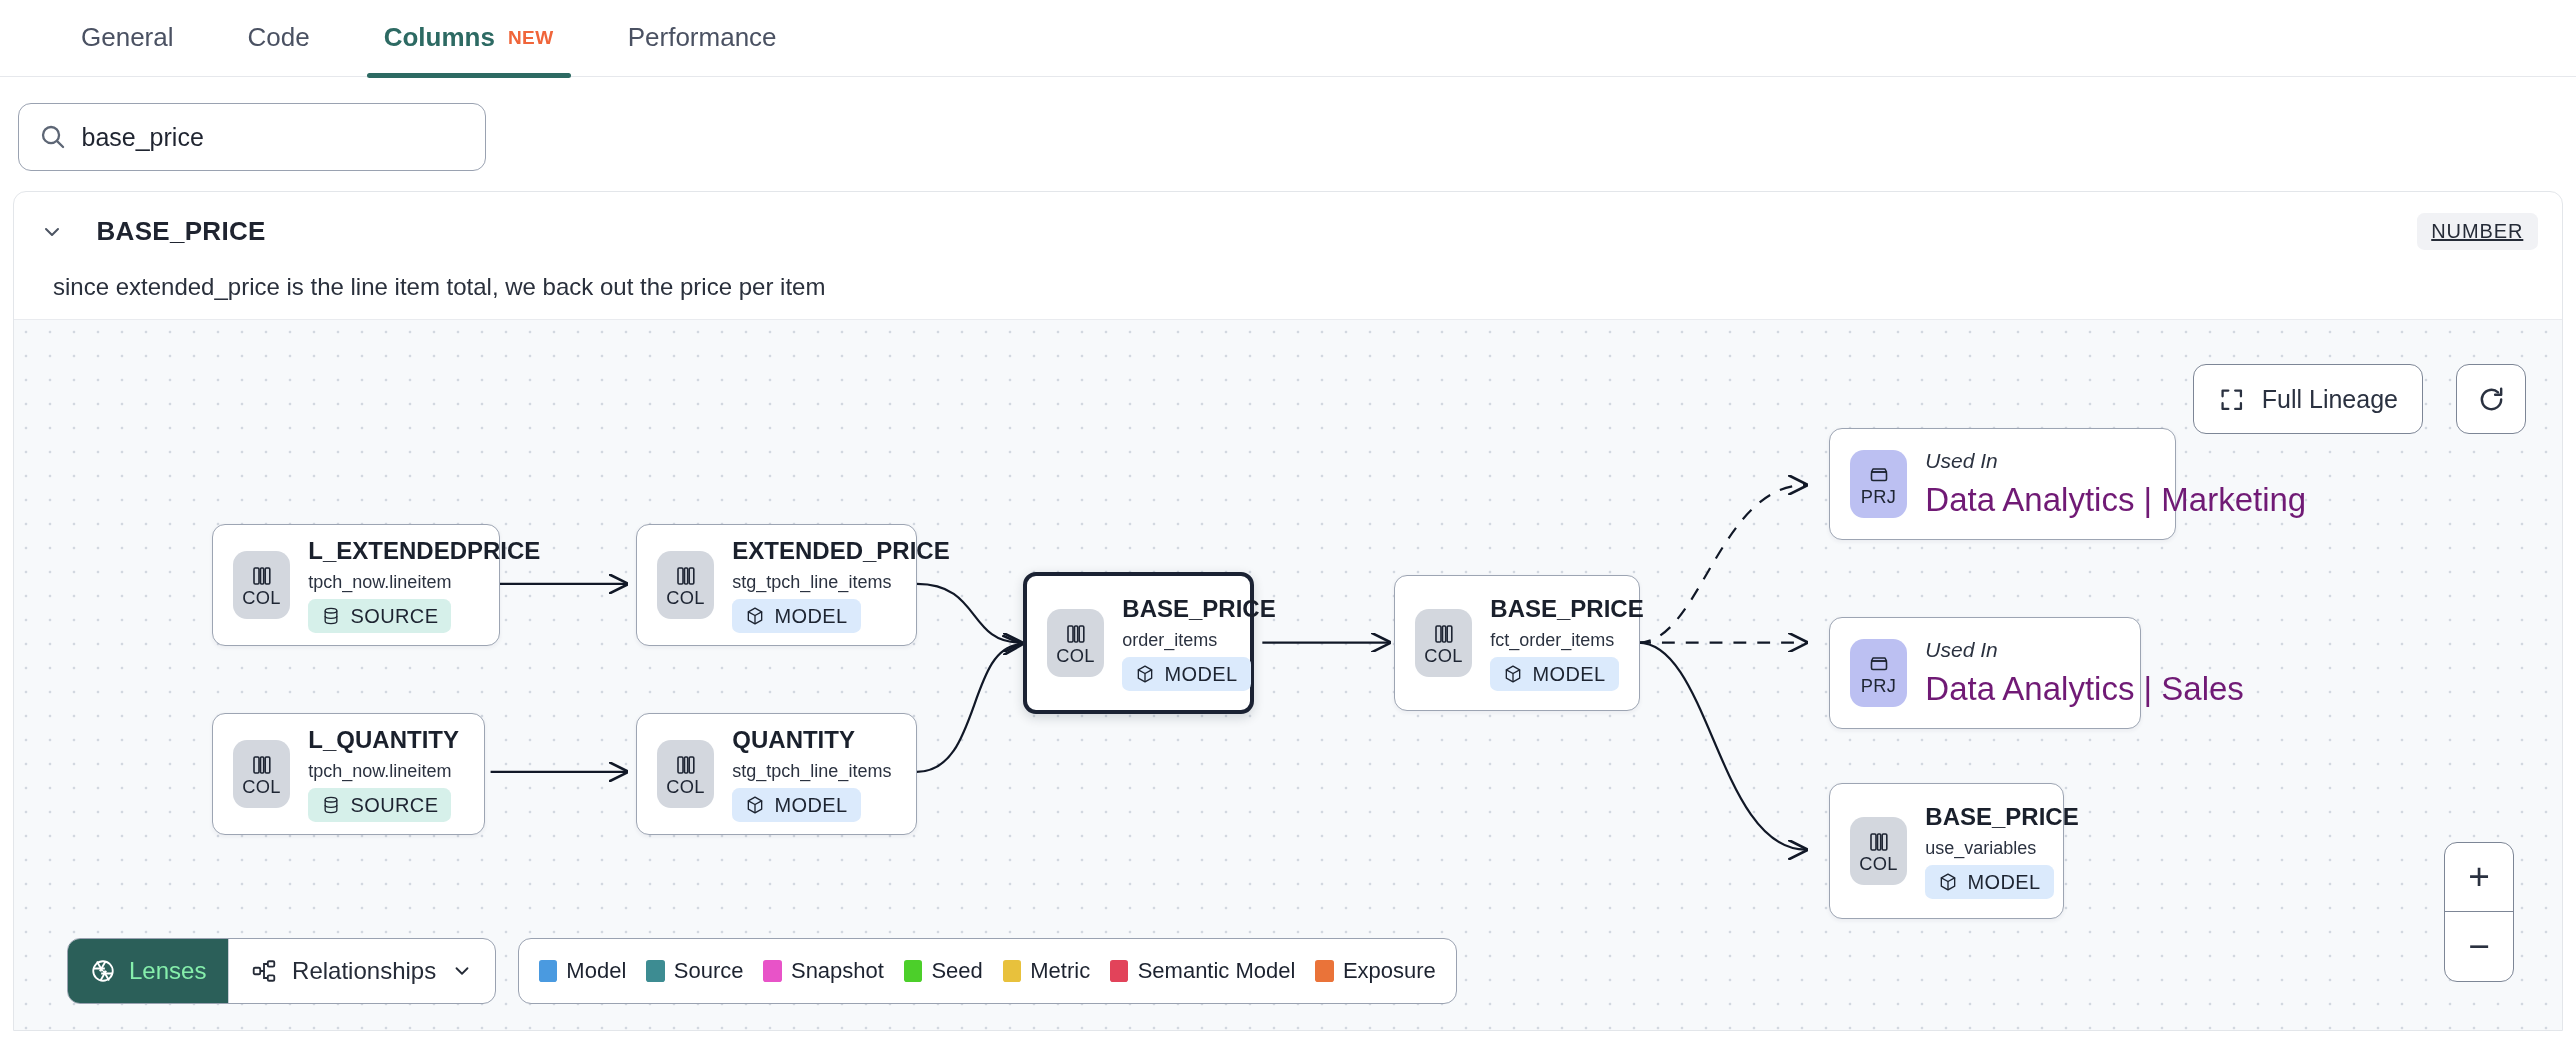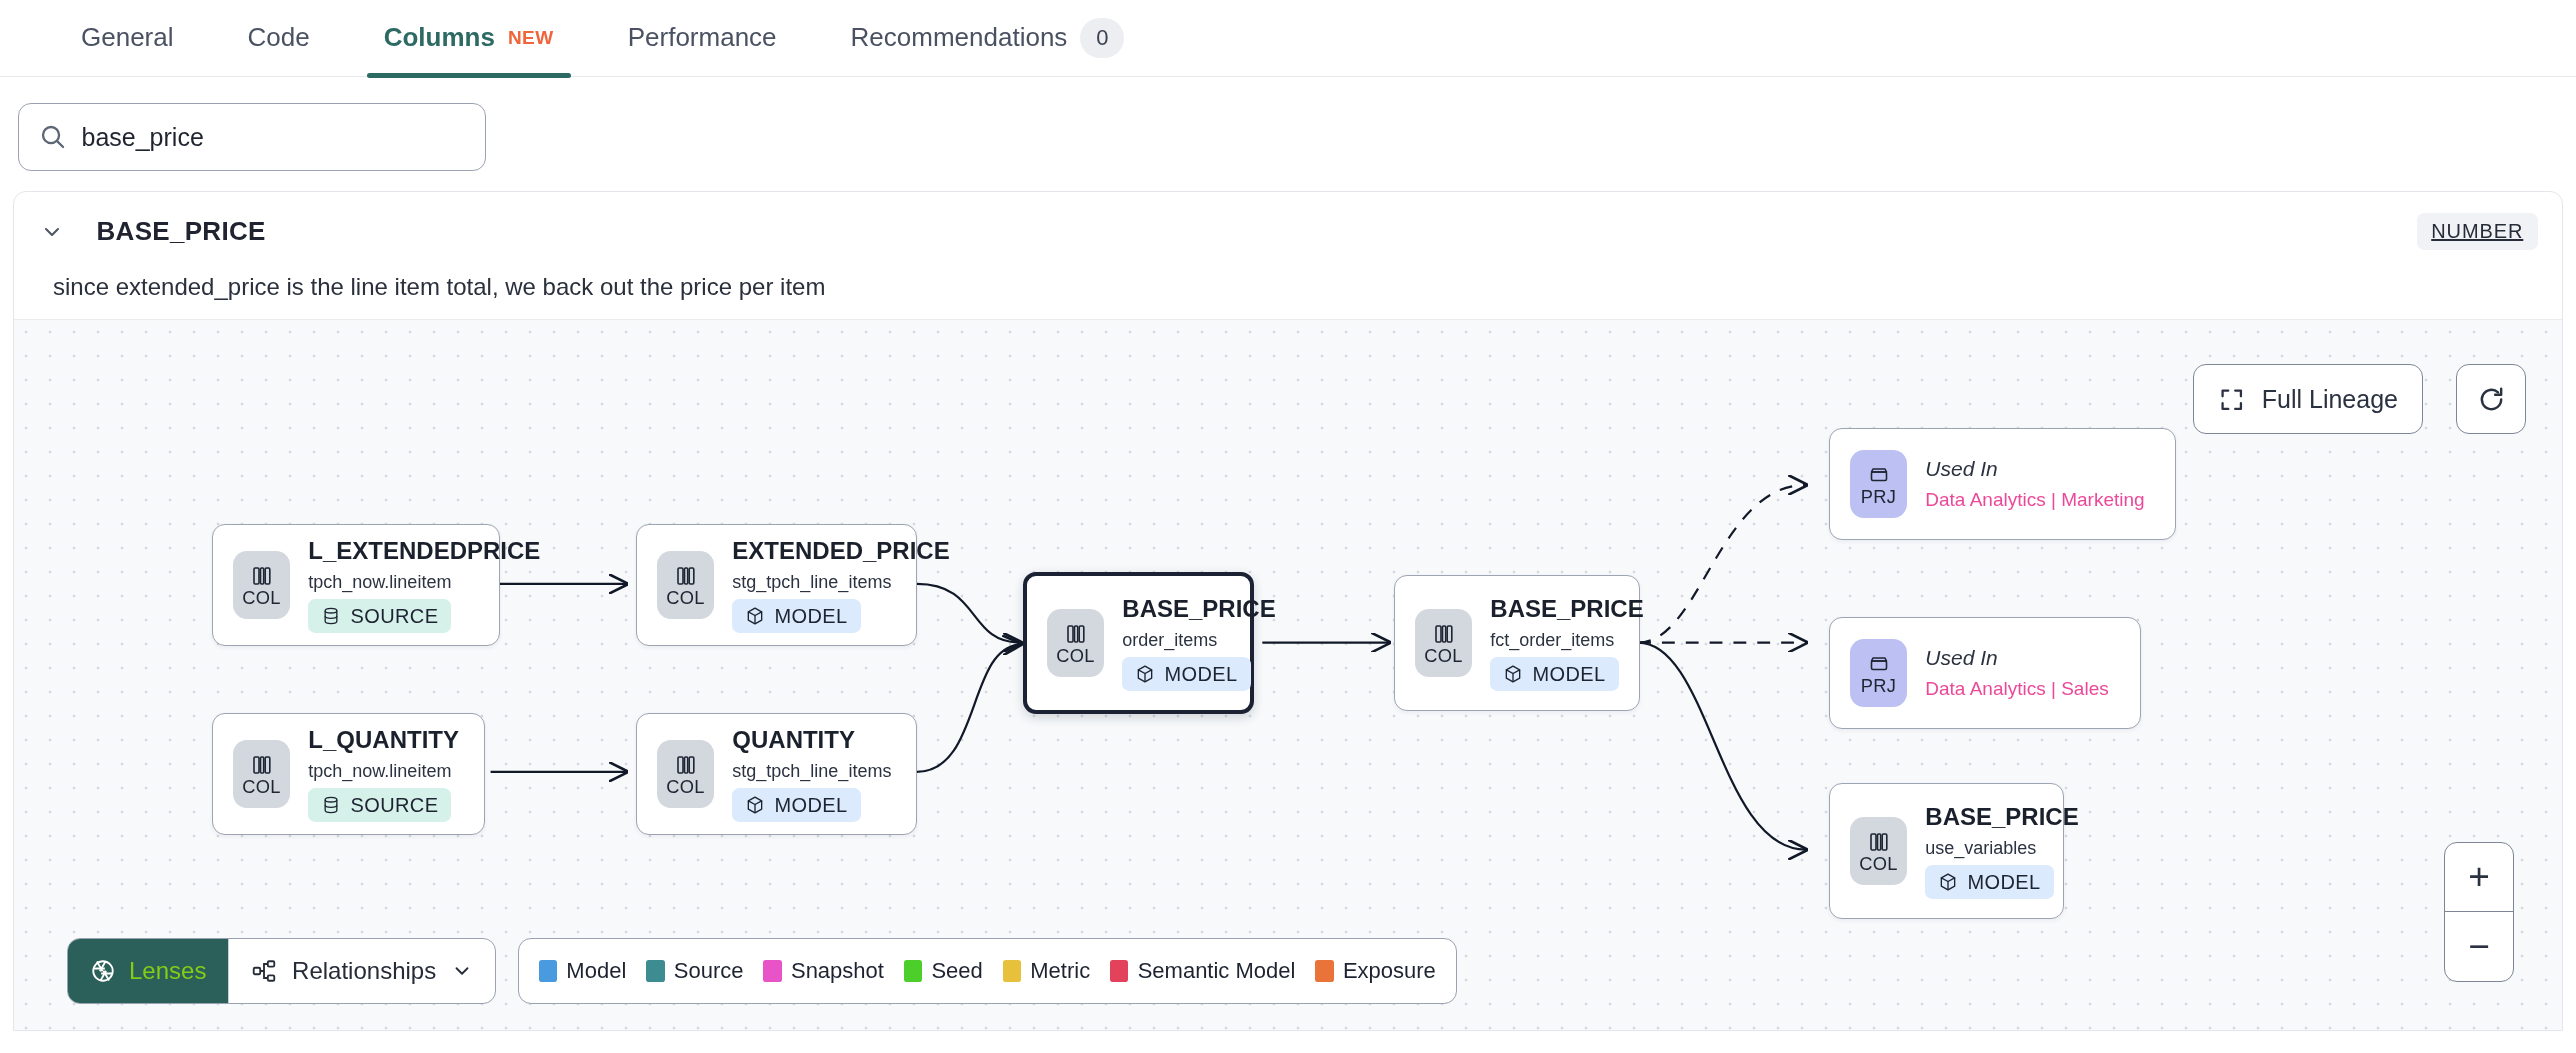--- a/index.html
+++ b/index.html
@@ -154,21 +154,21 @@
     font-size: 20px;
     color: #1d2431;
     letter-spacing: 0.4px;
     white-space: nowrap;
   }
   .matbadge.model  { background: #dbeafc; }
   .matbadge.source { background: #d6f0ea; }
 
   .prjbody { display:flex; flex-direction: column; gap: 8.3px; }
   .prjlabel { font-size: 21px; color: #2b3240; font-style: italic; }
-  .prjname  { font-size: 19px; color: #ec4899; white-space: nowrap; }
+  .prjname  { font-size: 33px; color: #701a75; white-space: nowrap; }
 
   
   .topright { position: absolute; top: 44px; right: 36px; display: flex; gap: 33px; padding-left: 21px; }
   .btn {
     background: #fff;
     border: 1.8px solid #7d8696;
     border-radius: 13px;
     height: 70px;
     display: flex; align-items: center; gap: 16.5px;
     padding: 0 24px;
@@ -195,21 +195,21 @@
   .bottombar { position: absolute; left: 53px; bottom: 40px; display: flex; gap: 22px; align-items: center; }
   .lensgroup {
     display: flex; align-items: stretch;
     border: 1.8px solid #9aa2b1;
     border-radius: 13px;
     overflow: hidden;
     height: 66px;
     background: #fff;
   }
   .lenses {
-    background: #2b5f59; color: #84cc16;
+    background: #2b5f59; color: #86efac;
     display: flex; align-items: center; gap: 13px;
     padding: 0 22px; font-size: 24px; cursor: pointer;
   }
   .relationships {
     display: flex; align-items: center; gap: 14.7px;
     padding: 0 22px; font-size: 24px; color: #252b37; cursor: pointer;
     border-left: 1.8px solid #c9cdd6;
   }
   .legend {
     display: flex; align-items: center; gap: 20px;
@@ -231,24 +231,20 @@
   </div>
   <div class="tab">
     <span>Code</span>
   </div>
   <div class="tab active">
     <span>Columns</span>
     <span class="newbadge">NEW</span>
   </div>
   <div class="tab">
     <span>Performance</span>
-  </div>
-  <div class="tab">
-    <span>Recommendations</span>
-    <span class="countbadge">0</span>
   </div>
 </div>
 
 <div class="searchwrap">
   <div class="searchbox">
     <svg width="27.5" height="27.5" viewBox="0 0 24 24" fill="none" stroke="#5d6675" stroke-width="2">
       <circle cx="10.5" cy="10.5" r="7"></circle>
         <line x1="15.8" y1="15.8" x2="21" y2="21" stroke-linecap="round"></line>
     </svg>
     <span class="val">base_price</span>

